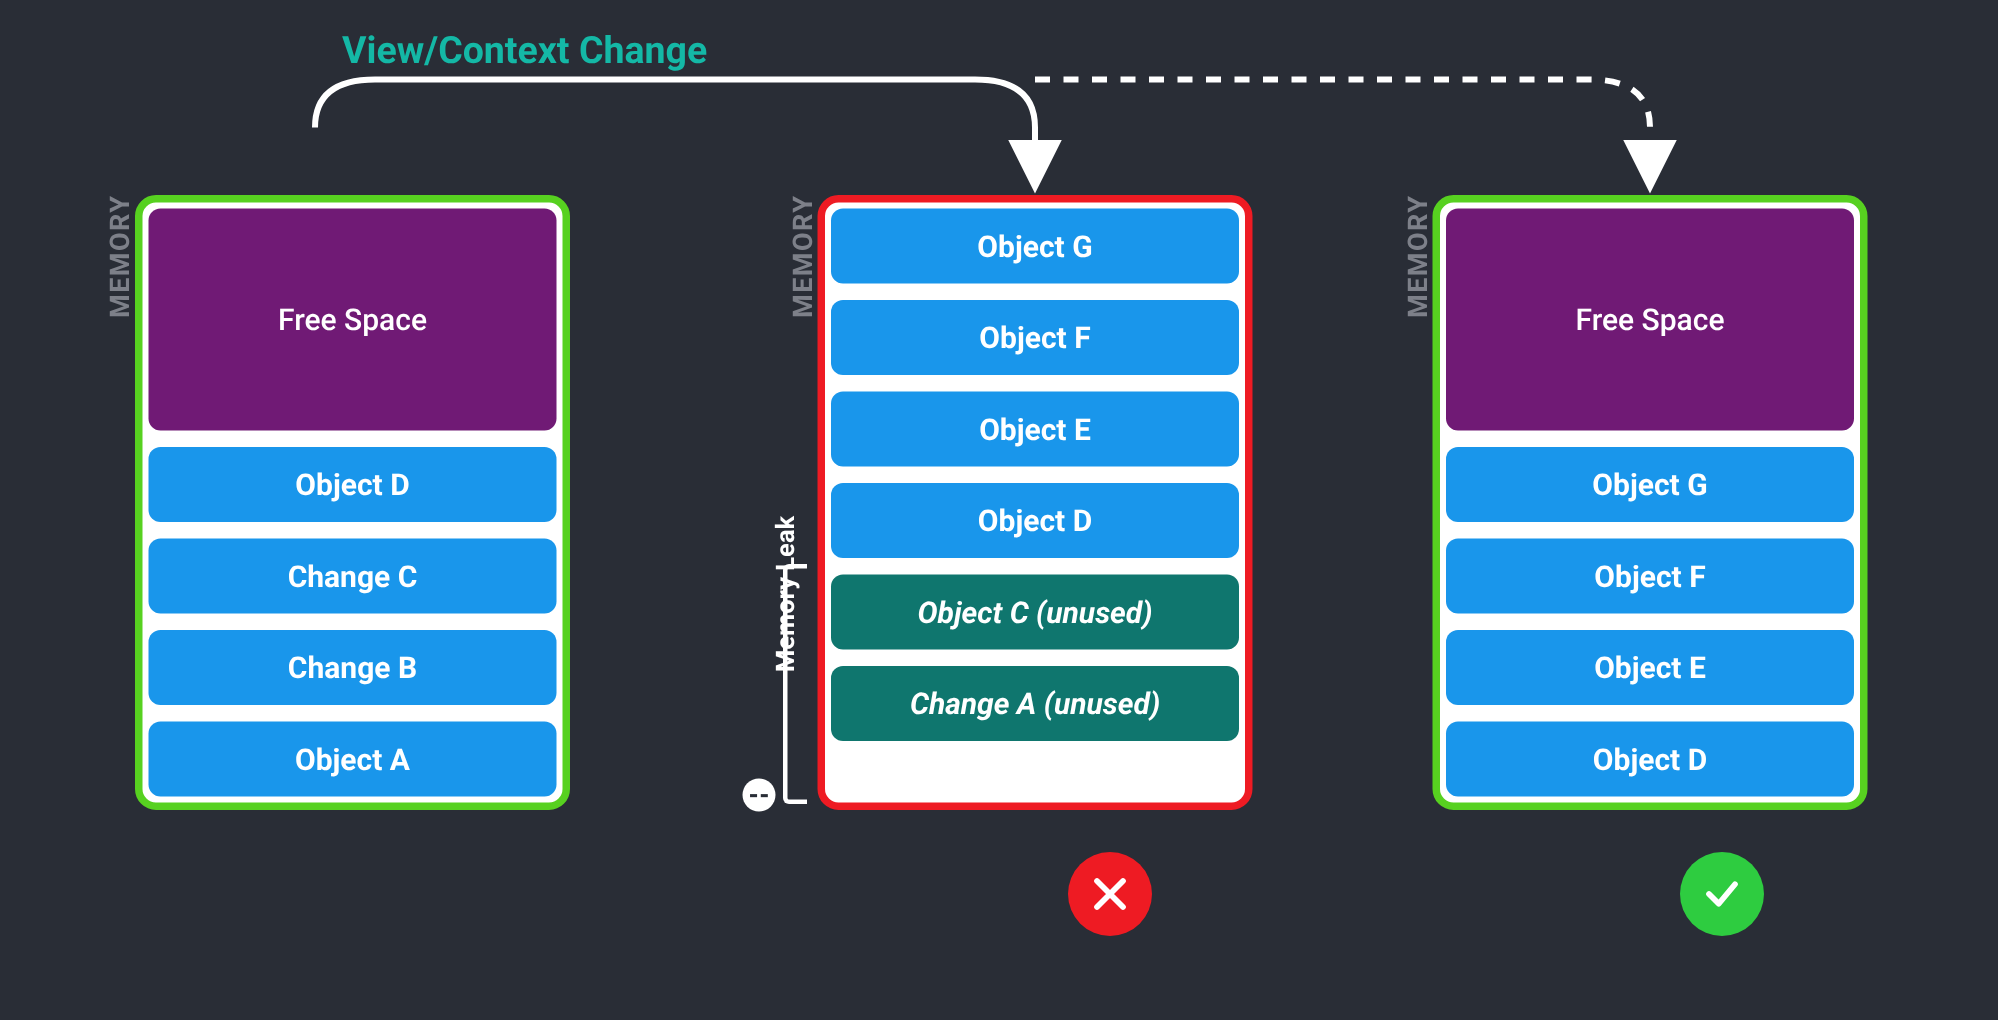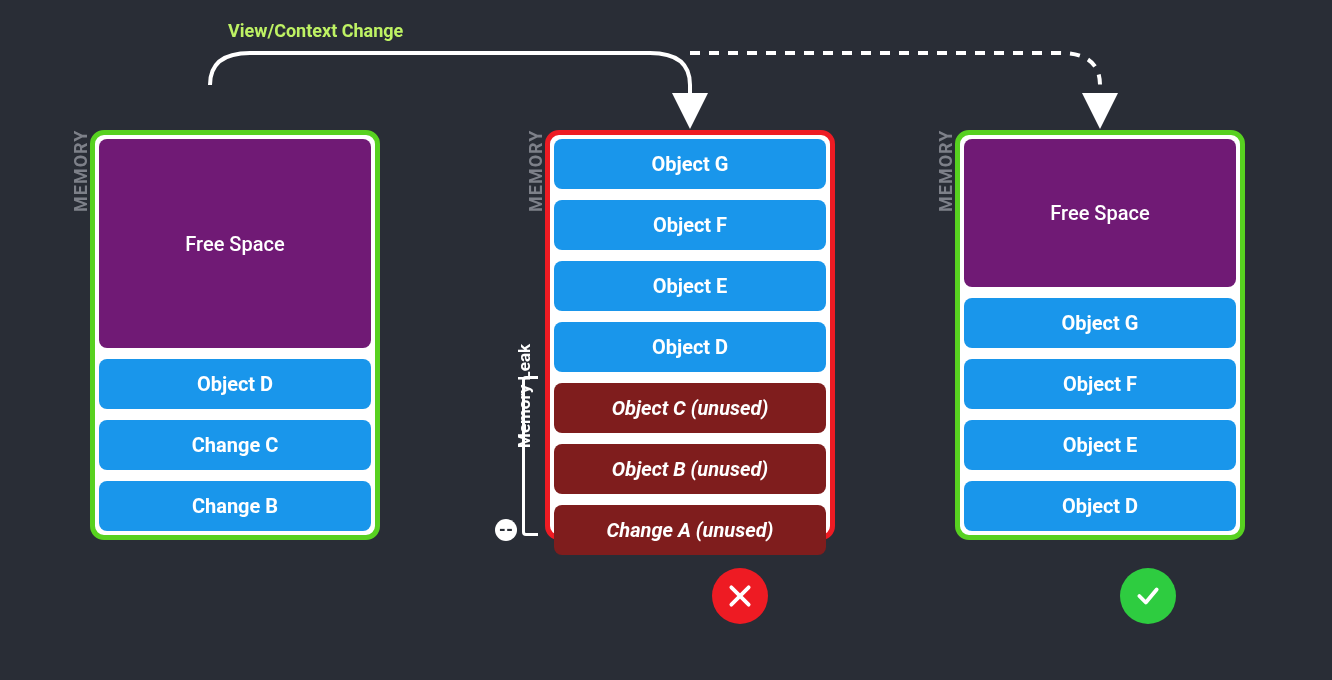--- a/index.html
+++ b/index.html
@@ -8,22 +8,22 @@
     background: #292d36;
     font-family: -apple-system, BlinkMacSystemFont, "Segoe UI", Roboto, Helvetica, Arial, sans-serif;
     position: relative;
     overflow: hidden;
   }
 
   .arrow-label {
     position: absolute;
     top: 20px;
     left: 228px;
-    color: #bef264;
-    font-size: 18px;
+    color: #14b8a6;
+    font-size: 25px;
     font-weight: 700;
   }
 
   .arrow-svg {
     position: absolute;
     top: 45px;
     left: 210px;
     width: 1000px;
     height: 100px;
     overflow: visible;
@@ -80,21 +80,21 @@
     border-radius: 8px;
     display: flex;
     align-items: center;
     justify-content: center;
     color: #ffffff;
     font-size: 20px;
     font-weight: 700;
     flex-shrink: 0;
   }
   .obj.blue { background: #1996eb; }
-  .obj.leak { background: #7f1d1d; font-style: italic; text-align: right; }
+  .obj.leak { background: #0f766e; font-style: italic; text-align: right; }
 
   .leak-label {
     position: absolute;
     top: 318px;
     left: -31px;
     transform: rotate(-90deg);
     transform-origin: left top;
     color: #ffffff;
     font-size: 17px;
     font-weight: 700;
@@ -156,35 +156,35 @@
   <path d="M 480 8 L 850 8 Q 890 8 890 40 L 890 68" stroke="#ffffff" stroke-width="4" fill="none" stroke-dasharray="10 9" marker-end="url(#arrowhead)"></path>
 </svg>
 
 <div class="column col-left">
   <div class="memory-label">MEMORY</div>
   <div class="memory-box green">
     <div class="free-space">Free Space</div>
     <div class="obj blue">Object D</div>
     <div class="obj blue">Change C</div>
     <div class="obj blue">Change B</div>
+    <div class="obj blue">Object A</div>
   </div>
 </div>
 
 <div class="column col-mid">
   <div class="memory-label">MEMORY</div>
   <div class="leak-label">Memory Leak</div>
   <div class="leak-badge">--</div>
   <div class="bracket"></div>
   <div class="memory-box red">
     <div class="obj blue">Object G</div>
     <div class="obj blue">Object F</div>
     <div class="obj blue">Object E</div>
     <div class="obj blue">Object D</div>
     <div class="obj leak">Object C (unused)</div>
-    <div class="obj leak">Object B (unused)</div>
     <div class="obj leak">Change A (unused)</div>
   </div>
 </div>
 
 <div class="column col-right">
   <div class="memory-label">MEMORY</div>
   <div class="memory-box green">
     <div class="free-space">Free Space</div>
     <div class="obj blue">Object G</div>
     <div class="obj blue">Object F</div>

